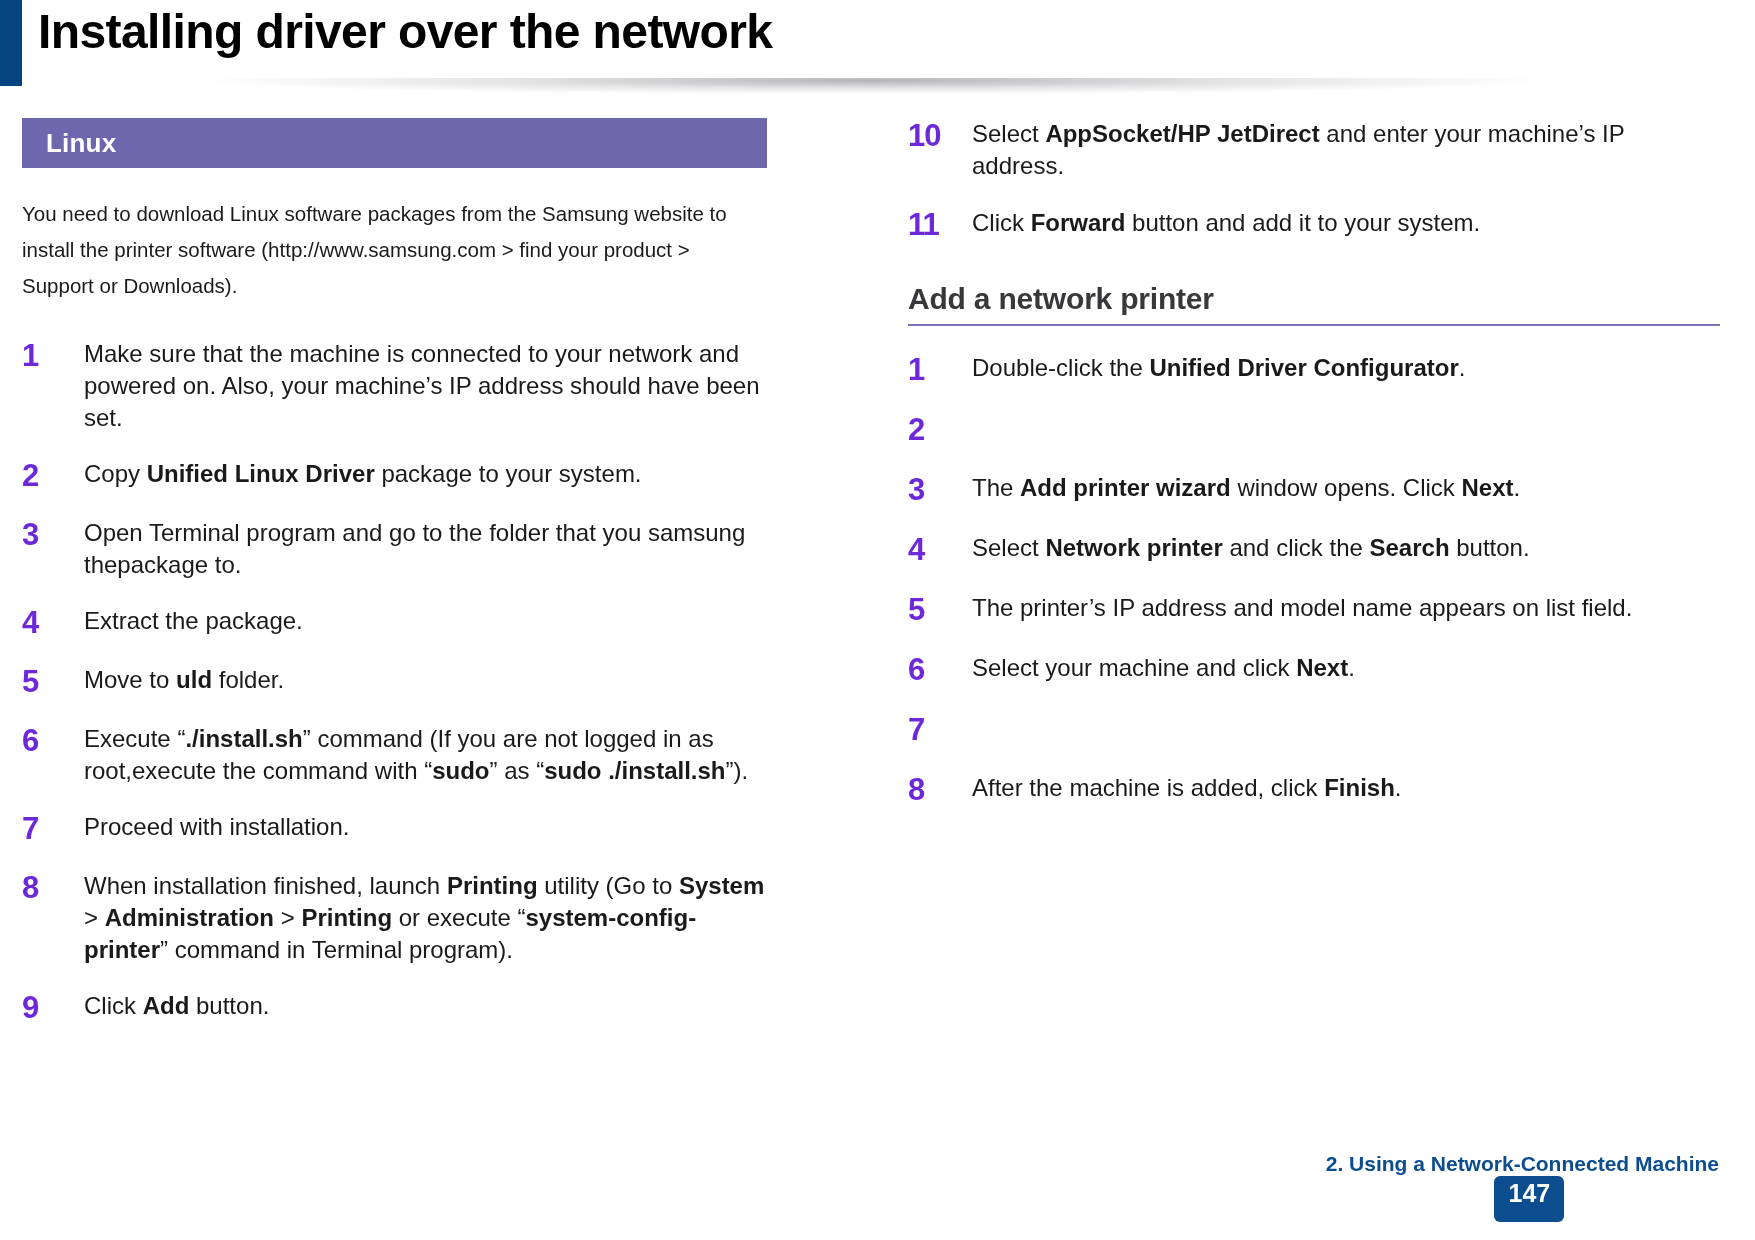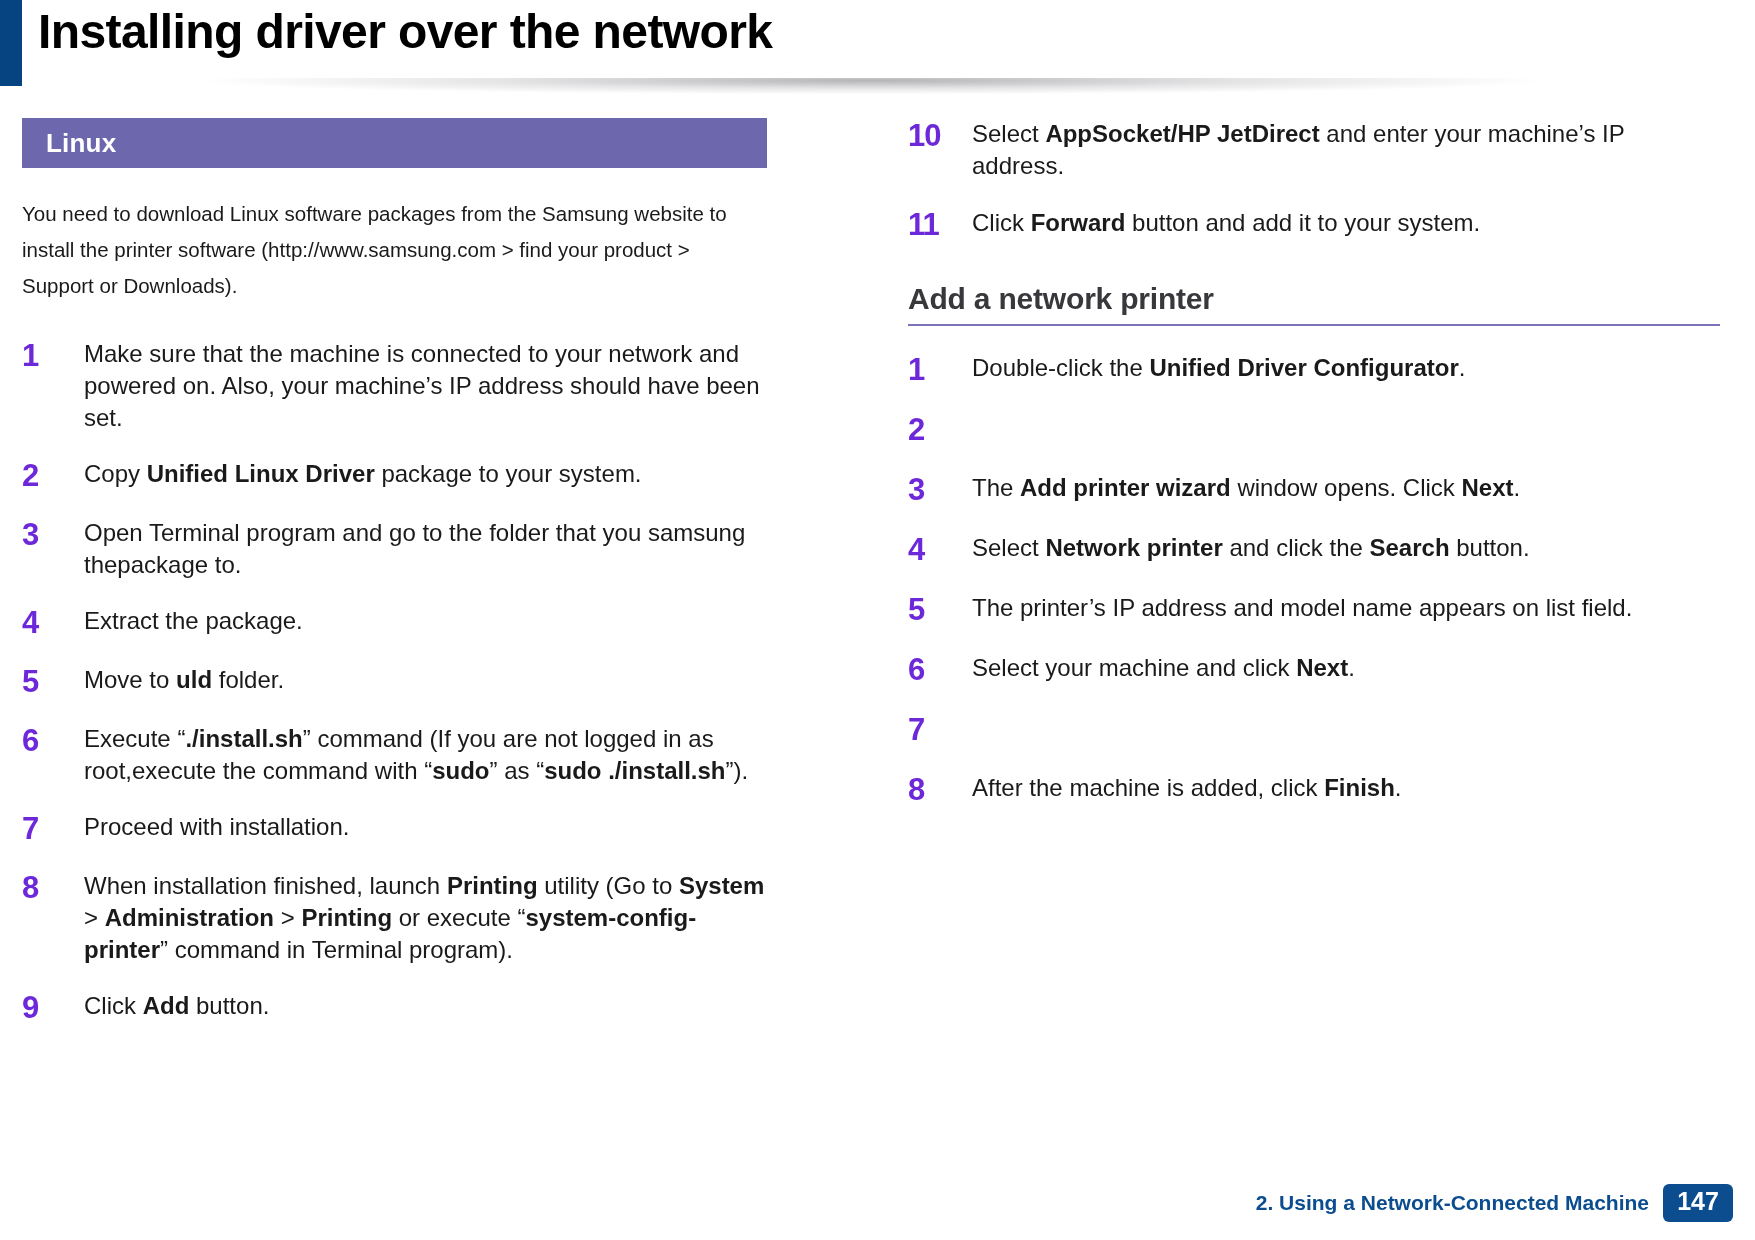--- a/index.html
+++ b/index.html
@@ -131,35 +131,36 @@
   .steps-left .step-item  { margin-bottom: 24px; }
   .steps-right .step-item { margin-bottom: 25px; }
 
   
   .page-footer {
     position: absolute;
     bottom: 18px;
     right: 22px;
     display: flex;
     align-items: center;
+    flex-direction: column;
   }
   .footer-chapter {
     font-size: 21px;
     font-weight: bold;
     color: #0b4d8f;
     margin-right: 14px;
     white-space: nowrap;
   }
   .footer-page-box {
     background: #0b4d8f;
     color: #ffffff;
     font-size: 25px;
     font-weight: bold;
     border-radius: 6px;
-    padding: 5px 12px 8px 12px;
+    padding: 5px 12px 16px 12px;
     line-height: 1;
     min-width: 46px;
     text-align: center;
   }
 </style>
 </head>
 <body>
 
 <div class="page-header">
   <div class="header-accent-bar"></div>

